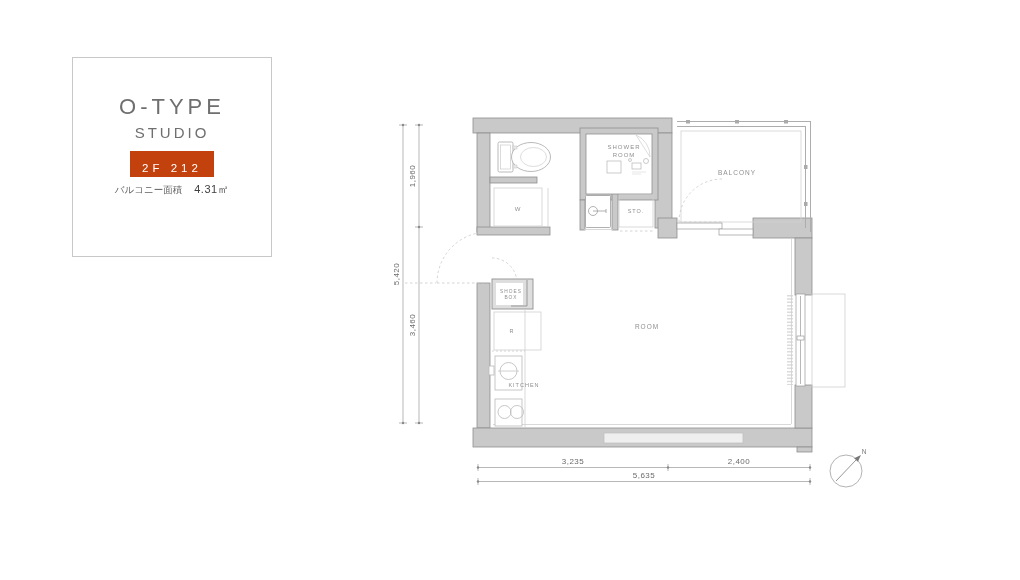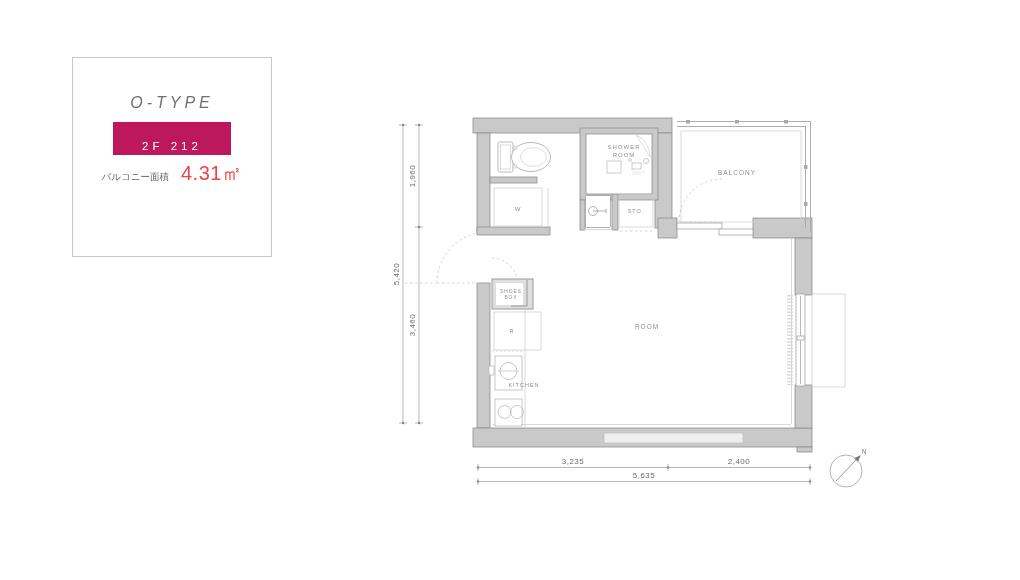--- a/index.html
+++ b/index.html
@@ -5,40 +5,41 @@
   html,body{margin:0;padding:0;}
   body{
     width:1020px;height:580px;position:relative;background:#ffffff;overflow:hidden;
     font-family:"Liberation Sans",sans-serif;
   }
   
   .info-card{
     position:absolute;left:72px;top:57px;width:198px;height:198px;
     border:1px solid #c8c8c8;background:#fff;text-align:center;box-sizing:content-box;
   }
-  .type-name{margin-top:36px;font-size:16px;color:#6f6f6f;letter-spacing:4px;font-weight:400;font-style:italic;}
+  .type-name{margin-top:36px;font-size:22px;color:#6f6f6f;letter-spacing:4px;font-weight:400;}
   .type-sub{margin-top:4px;font-size:15px;color:#6f6f6f;letter-spacing:3px;font-weight:400;}
   .unit-badge{
-    display:inline-block;margin-top:10px;width:118px;padding:18px 0 3px 0;
-    background:#be185d;color:#ffffff;font-size:11.5px;letter-spacing:4px;
+    display:inline-block;margin-top:10px;width:84px;padding:11px 0 3px 0;
+    background:#c2410c;color:#ffffff;font-size:11.5px;letter-spacing:4px;
   }
   .area-line{margin-top:13px;color:#5f5f5f;font-size:10.5px;}
   .area-line .val{font-size:17px;color:#8a8a8a;letter-spacing:0.5px;margin-left:3px;}
   .balcony-line{margin-top:5px;color:#5f5f5f;font-size:9.5px;}
-  .balcony-line .val{font-size:20px;color:#ef4444;letter-spacing:0.5px;margin-left:12px;}
+  .balcony-line .val{font-size:11px;color:#404040;letter-spacing:0.5px;margin-left:12px;}
   svg{position:absolute;left:0;top:0;}
   svg text{font-family:"Liberation Sans",sans-serif;}
   .room-label{fill:#8f8f8f;letter-spacing:1px;}
   .dim-text{fill:#6b6b6b;font-size:8px;letter-spacing:0.5px;}
 </style>
 </head>
 <body>
 
 <div class="info-card">
   <div class="type-name">O-TYPE</div>
+  <div class="type-sub">STUDIO</div>
   <div class="unit-badge">2F 212</div>
   <div class="balcony-line"><span>バルコニー面積</span><span class="val">4.31㎡</span></div>
 </div>
 
 <svg width="1020" height="580" viewBox="0 0 1020 580">
 
   <g stroke="#8f8f8f" stroke-width="0.8" fill="#c9c9c9">
     <rect x="473" y="118" width="199" height="15"></rect>
     <rect x="477" y="133" width="13" height="99"></rect>
     <rect x="477" y="283" width="13" height="145"></rect>

